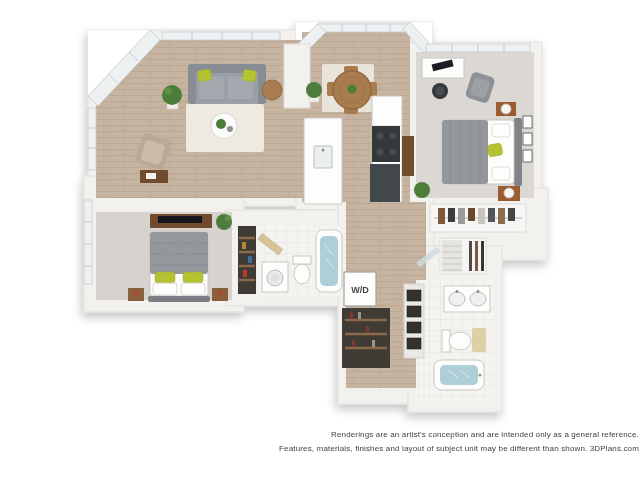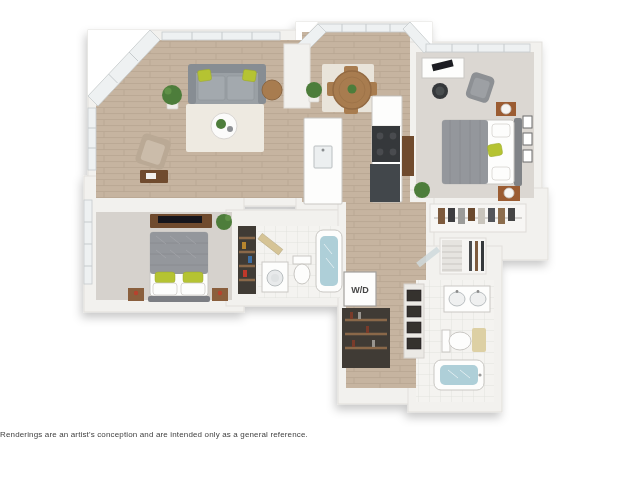--- a/index.html
+++ b/index.html
@@ -1,19 +1,19 @@
 <!DOCTYPE html>
 <html style="--wall-color: #f2f1ee; --wall-edge: #e2dfdb; --wood-floor: #c6b4a0; --wood-line: #b4a38e; --carpet-1: #dbd7d2; --carpet-2: #d6d2cd; --tile-base: #f4f3f0; --tile-line: #e0ded9; --rug-living: #eeeae1; --rug-dining: #e9e4da; --sofa: #9aa0a5; --sofa-dark: #878d93; --bed-blanket: #94979c; --accent-green: #b5c332; --wood-furniture: #a87c50; --wood-dark: #6f4b2e; --closet-dark: #3f3b36; --shelf-wood: #8a6848; --appliance-dark: #35373a; --water: #aecfd8; --plant-green: #4e7d3a; --white-fixture: #fdfdfc; --fixture-edge: #c9c7c3; --window-glass: #eef1f2; --text-color: #3f3f3f;"><head>
 <meta charset="utf-8">
 <style>
   html,body{margin:0;padding:0;background:#ffffff;}
   .stage{position:relative;width:639px;height:479px;background:#fff;overflow:hidden;
          font-family:"Liberation Sans", sans-serif;}
   .plan-svg{position:absolute;left:0;top:0;}
-  .footer{position:absolute;left:0;top:428px;width:639px;text-align:left;
+  .footer{position:absolute;left:0;top:428px;width:639px;text-align:right;
           font-size:8px;line-height:13.5px;color:var(--text-color,#3f3f3f);letter-spacing:.15px;}
   
   .wall{fill:var(--wall-color,#f2f1ee);stroke:var(--wall-edge,#e2dfdb);stroke-width:1;}
   .wood{fill:url(#woodPat);}
   .carpet1{fill:var(--carpet-1,#dbd7d2);}
   .carpet2{fill:var(--carpet-2,#d6d2cd);}
   .tile{fill:url(#tilePat);}
   .fixture{fill:var(--white-fixture,#fdfdfc);stroke:var(--fixture-edge,#c9c7c3);stroke-width:1;}
   .glass{fill:var(--window-glass,#eef1f2);stroke:#c6cbcd;stroke-width:.8;}
   .tick{stroke:#c6cbcd;stroke-width:1;}
@@ -341,14 +341,15 @@
         <rect class="waterfill" x="440" y="365" width="38" height="20" rx="5"></rect>
         <path d="M448 370l10 8M460 370l10 8" stroke="#ffffff" stroke-width="1" opacity=".6"></path>
         <circle cx="480" cy="375" r="1.6" fill="#9a9a9a"></circle>
       </g>
     </g>
   </g>
 </svg>
 
 <div class="footer">
   <div>Renderings are an artist's conception and are intended only as a general reference.</div>
+  <div>Features, materials, finishes and layout of subject unit may be different than shown. 3DPlans.com</div>
 </div>
 </div>
 
 </body></html>

